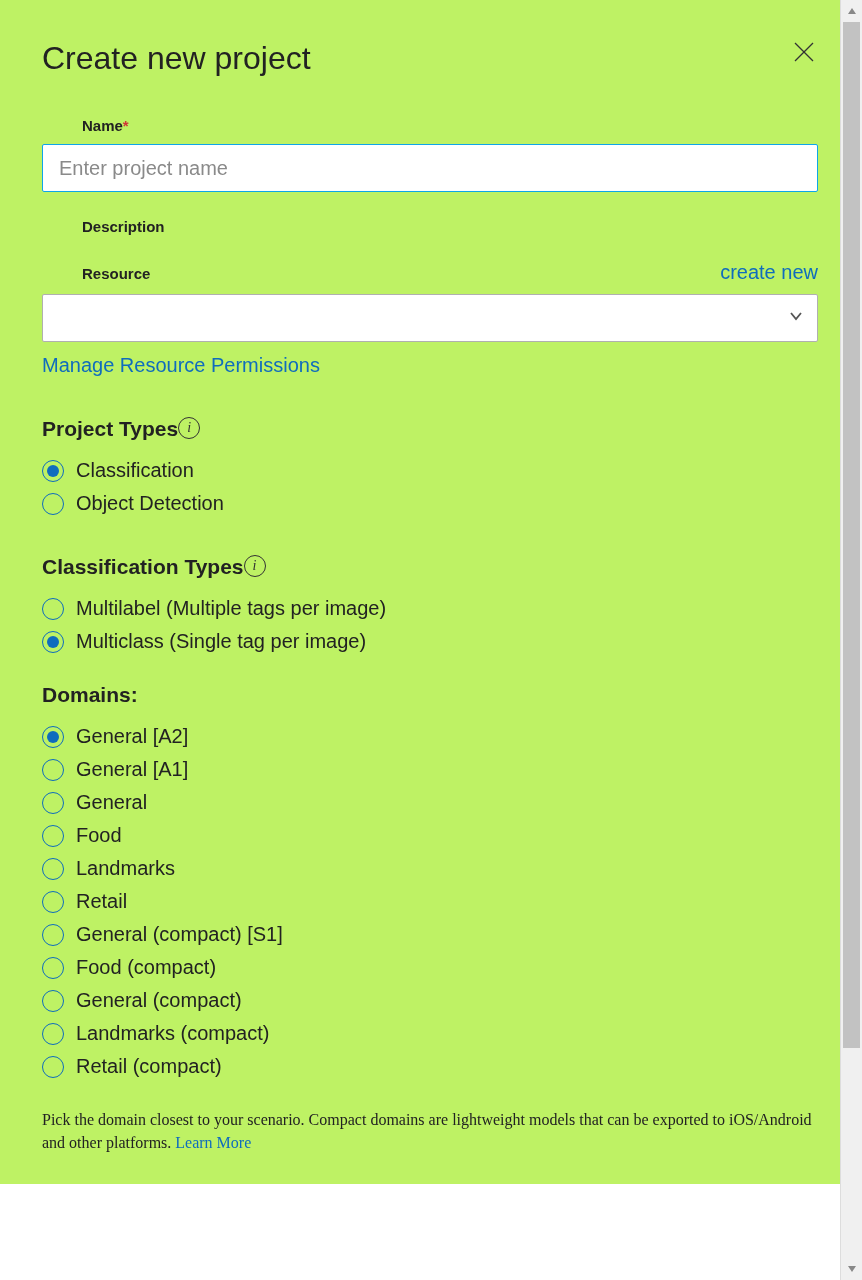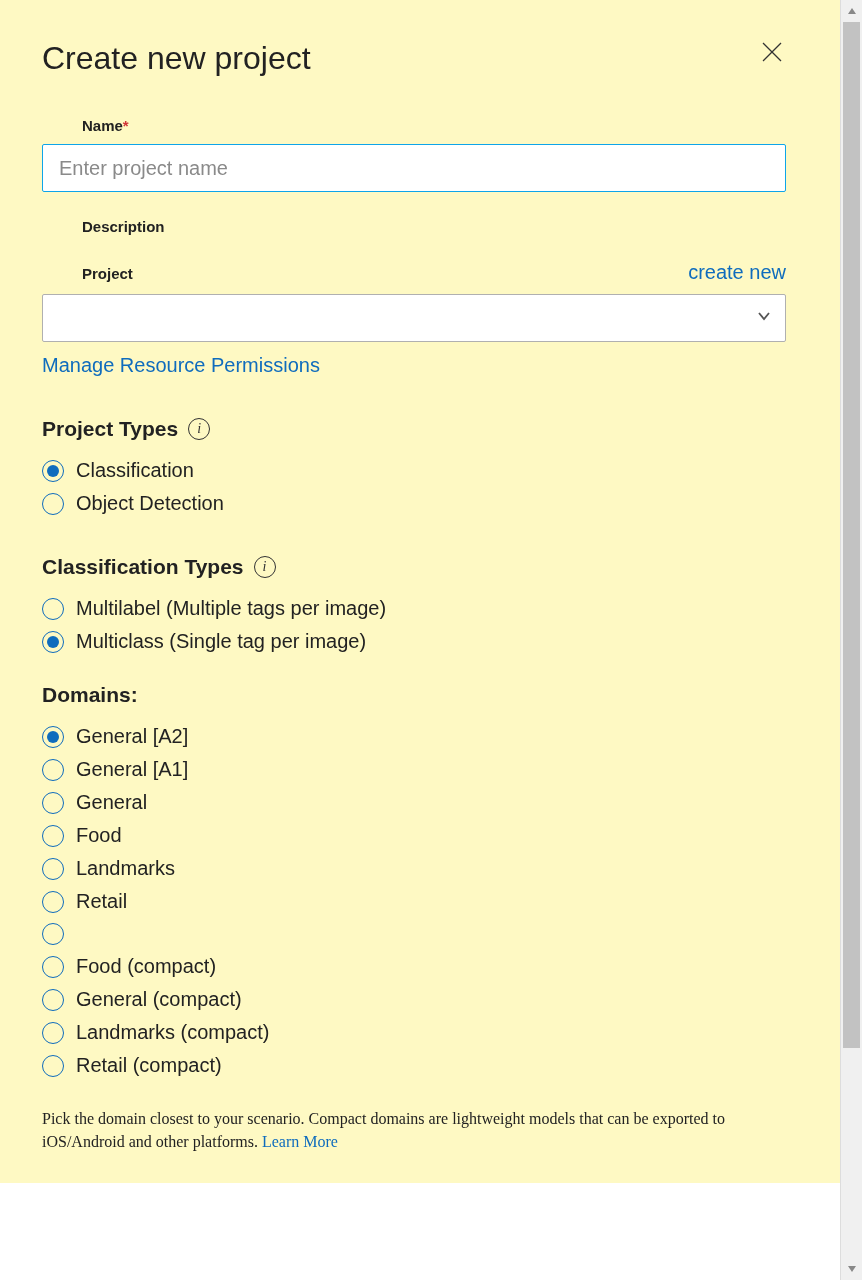--- a/index.html
+++ b/index.html
@@ -22,22 +22,22 @@
       background: #fff;
       position: relative;
       display: flex;
     }
     .content-area {
       flex: 1;
       padding: 0;
       background: #fff;
     }
     .dialog {
-      background: #fef9c3;
-      padding: 40px 54px 20px 42px;
+      background: #bef264;
+      padding: 40px 22px 20px 42px;
       width: 100%;
     }
     .header-row {
       display: flex;
       justify-content: space-between;
       align-items: flex-start;
       margin-bottom: 40px;
     }
     .dialog-title {
       font-size: 32px;
@@ -141,22 +141,20 @@
       color: #0f6cbd;
       font-size: 20px;
       cursor: pointer;
     }
     .section-group {
       margin-top: 40px;
       margin-bottom: 10px;
     }
     .section-label-row {
       display: flex;
-      align-items: center;
-      gap: 10px;
       margin-bottom: 18px;
     }
     .section-label {
       font-size: 21px;
       font-weight: 600;
       color: #222;
     }
     .info-icon {
       width: 22px;
       height: 22px;
@@ -274,21 +272,21 @@
         </label>
         <input type="text" class="text-input" placeholder="Enter project name" style="">
       </div>
 
       <div class="field-group">
         <label class="field-label">Description</label>
       </div>
 
       <div class="field-group">
         <div class="label-row">
-          <label class="field-label" style="margin-bottom:0">Project</label>
+          <label class="field-label" style="margin-bottom:0">Resource</label>
           <a class="link-text">create new</a>
         </div>
         <div class="select-wrapper">
           <select class="select-input"></select>
           <span class="select-chevron">
             <svg viewBox="0 0 16 16">
                 <polyline points="3,5 8,11 13,5"></polyline>
               </svg>
           </span>
         </div>
@@ -353,20 +351,21 @@
             <div class="radio-row">
               <span class="radio-circle"></span>
               <span class="radio-label">Landmarks</span>
             </div>
             <div class="radio-row">
               <span class="radio-circle"></span>
               <span class="radio-label">Retail</span>
             </div>
             <div class="radio-row">
               <span class="radio-circle"></span>
+              <span class="radio-label">General (compact) [S1]</span>
             </div>
             <div class="radio-row">
               <span class="radio-circle"></span>
               <span class="radio-label">Food (compact)</span>
             </div>
             <div class="radio-row">
               <span class="radio-circle"></span>
               <span class="radio-label">General (compact)</span>
             </div>
             <div class="radio-row">

